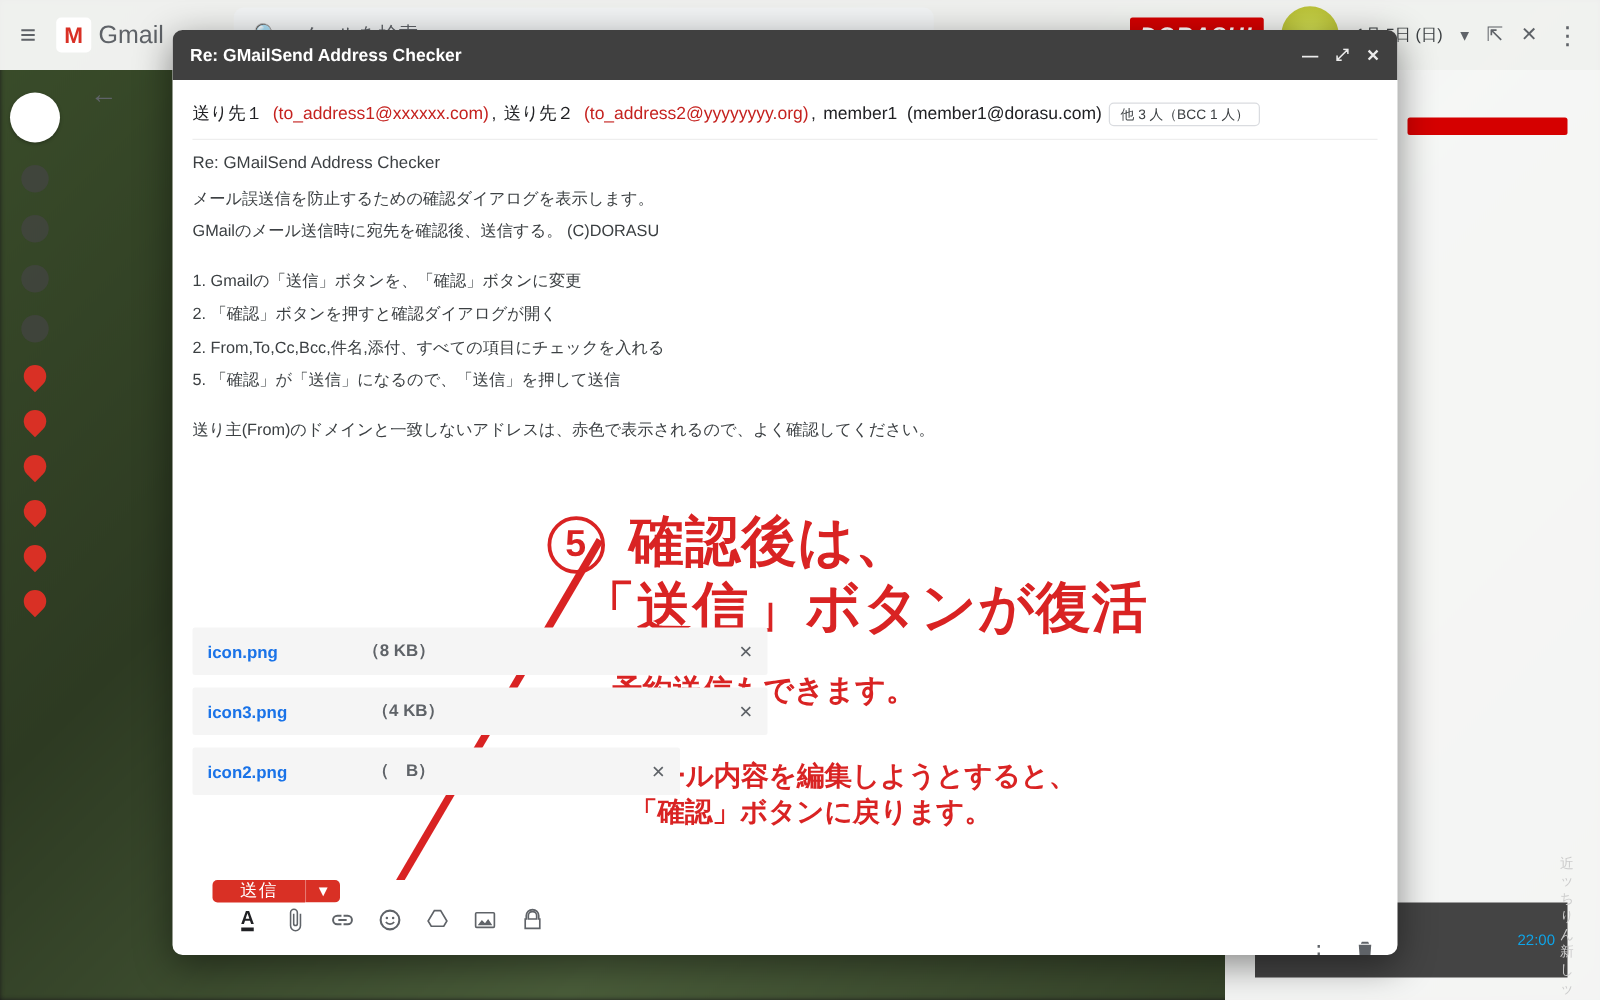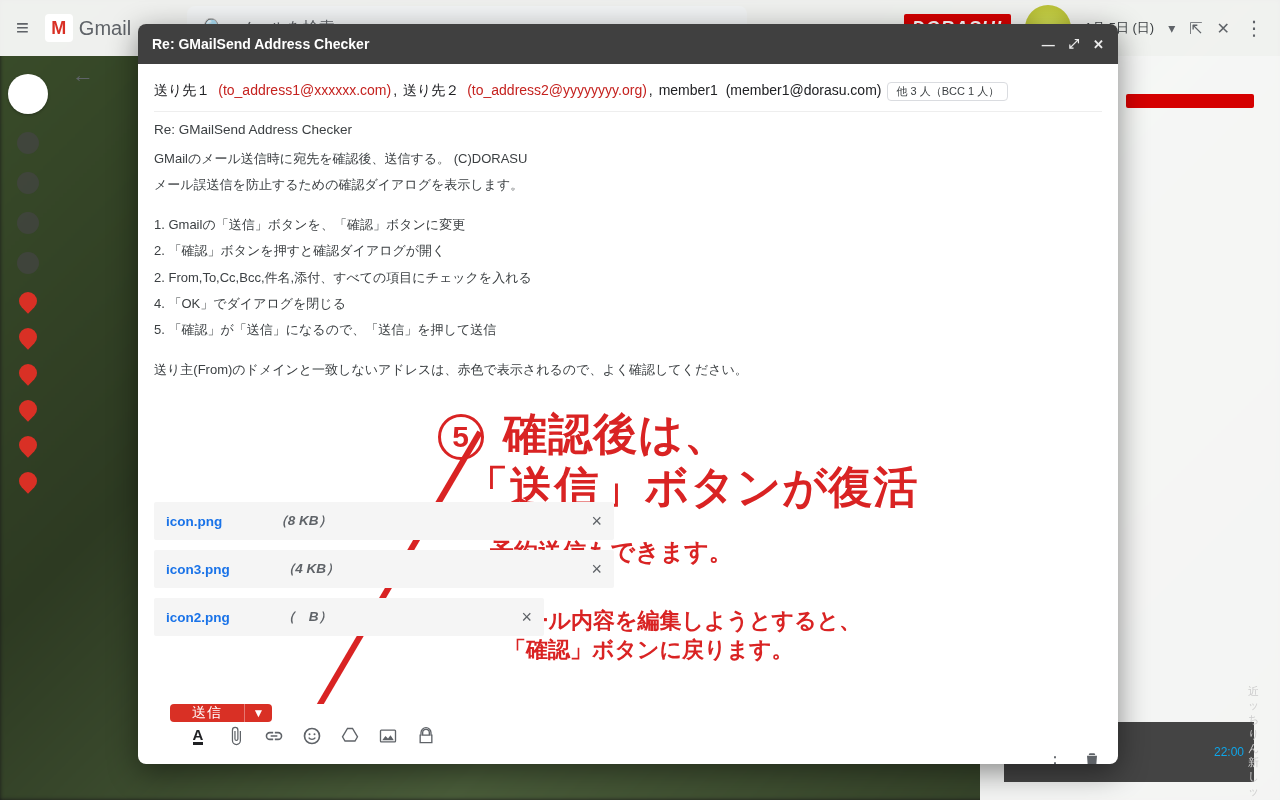--- a/index.html
+++ b/index.html
@@ -74,21 +74,21 @@
   .anno .big { color:#d92323; font-size:44px; font-weight:800; line-height:1.2; letter-spacing:1px;}
   .anno .circle-num { display:inline-block; width:46px;height:46px;border:3px solid #d92323;border-radius:50%;text-align:center;line-height:40px;font-size:30px;color:#d92323;font-weight:800; vertical-align:middle; margin-right:6px;}
   .anno .mid { color:#d92323; font-size:24px; font-weight:800; margin-top:22px;}
   .anno .note { color:#d92323; font-size:22px; font-weight:800; margin-top:38px; line-height:1.35;}
 
   .arrow-svg { position:absolute; left:42px; top:338px; width:400px; height:370px; pointer-events:none;}
 
   .attach-list { position:absolute; left:16px; right:16px; bottom:68px; display:flex; flex-direction:column; gap:10px;}
   .attach { background:#f5f5f5; border-radius:2px; height:38px; display:flex; align-items:center; padding:0 12px; font-size:13.5px; width:460px;gap:44px;}
   .attach .fname { color:#1a73e8; font-weight:600; }
-  .attach .fsize { color:#5f6368; margin-left:8px; font-weight:600;font-style:italic;}
+  .attach .fsize { color:#5f6368; margin-left:24px; font-weight:600;}
   .attach .x { margin-left:auto; color:#5f6368; font-size:18px; cursor:pointer;}
   .attach.narrow { width:390px; }
 
   .dlg-footer {
     height:60px; display:flex; align-items:flex-start; padding:0 16px 12px 32px; gap:4px;flex-direction:column;
   }
   .send-btn-group { display:flex; height:36px;}
   .send-main { background:#d93025; color:#fff; border:none; padding:0 22px; font-size:14px; font-weight:500; border-radius:4px 0 0 4px; cursor:pointer; letter-spacing:1px;}
   .send-drop { background:#d93025; color:#fff; border:none; width:28px; border-left:1px solid rgba(255,255,255,0.35); border-radius:0 4px 4px 0; cursor:pointer; font-size:12px;}
   .tool-icons { display:flex; gap:18px; margin-left:18px; color:#5f6368; align-items:center;}
@@ -176,27 +176,26 @@
       <span class="lbl">送り先２</span>&nbsp;
       <span class="email-red">(to_address2@yyyyyyyy.org)</span>,&nbsp;
       <span class="lbl">member1</span>&nbsp;
       <span class="lbl">(member1@dorasu.com)</span>
       <span class="badge-others">他 3 人（BCC 1 人）</span>
     </div>
 
     <div class="subject-row">Re: GMailSend Address Checker</div>
 
     <div class="mail-body">
+      <p>メール誤送信を防止するための確認ダイアログを表示します。</p>
       <p>GMailのメール送信時に宛先を確認後、送信する。 (C)DORASU</p>
-      <p>メール誤送信を防止するための確認ダイアログを表示します。</p>
       <div class="spacer"></div>
       <p>1.  Gmailの「送信」ボタンを、「確認」ボタンに変更</p>
       <p>2. 「確認」ボタンを押すと確認ダイアログが開く</p>
       <p>2.  From,To,Cc,Bcc,件名,添付、すべての項目にチェックを入れる</p>
-      <p>4. 「OK」でダイアログを閉じる</p>
       <p>5. 「確認」が「送信」になるので、「送信」を押して送信</p>
       <div class="spacer"></div>
       <p>送り主(From)のドメインと一致しないアドレスは、赤色で表示されるので、よく確認してください。</p>
     </div>
 
     <div class="anno">
       <div class="big">
         <span class="circle-num">5</span>
         <span>確認後は、</span><br>
         &nbsp;&nbsp;<span>「送信」ボタンが復活</span>

